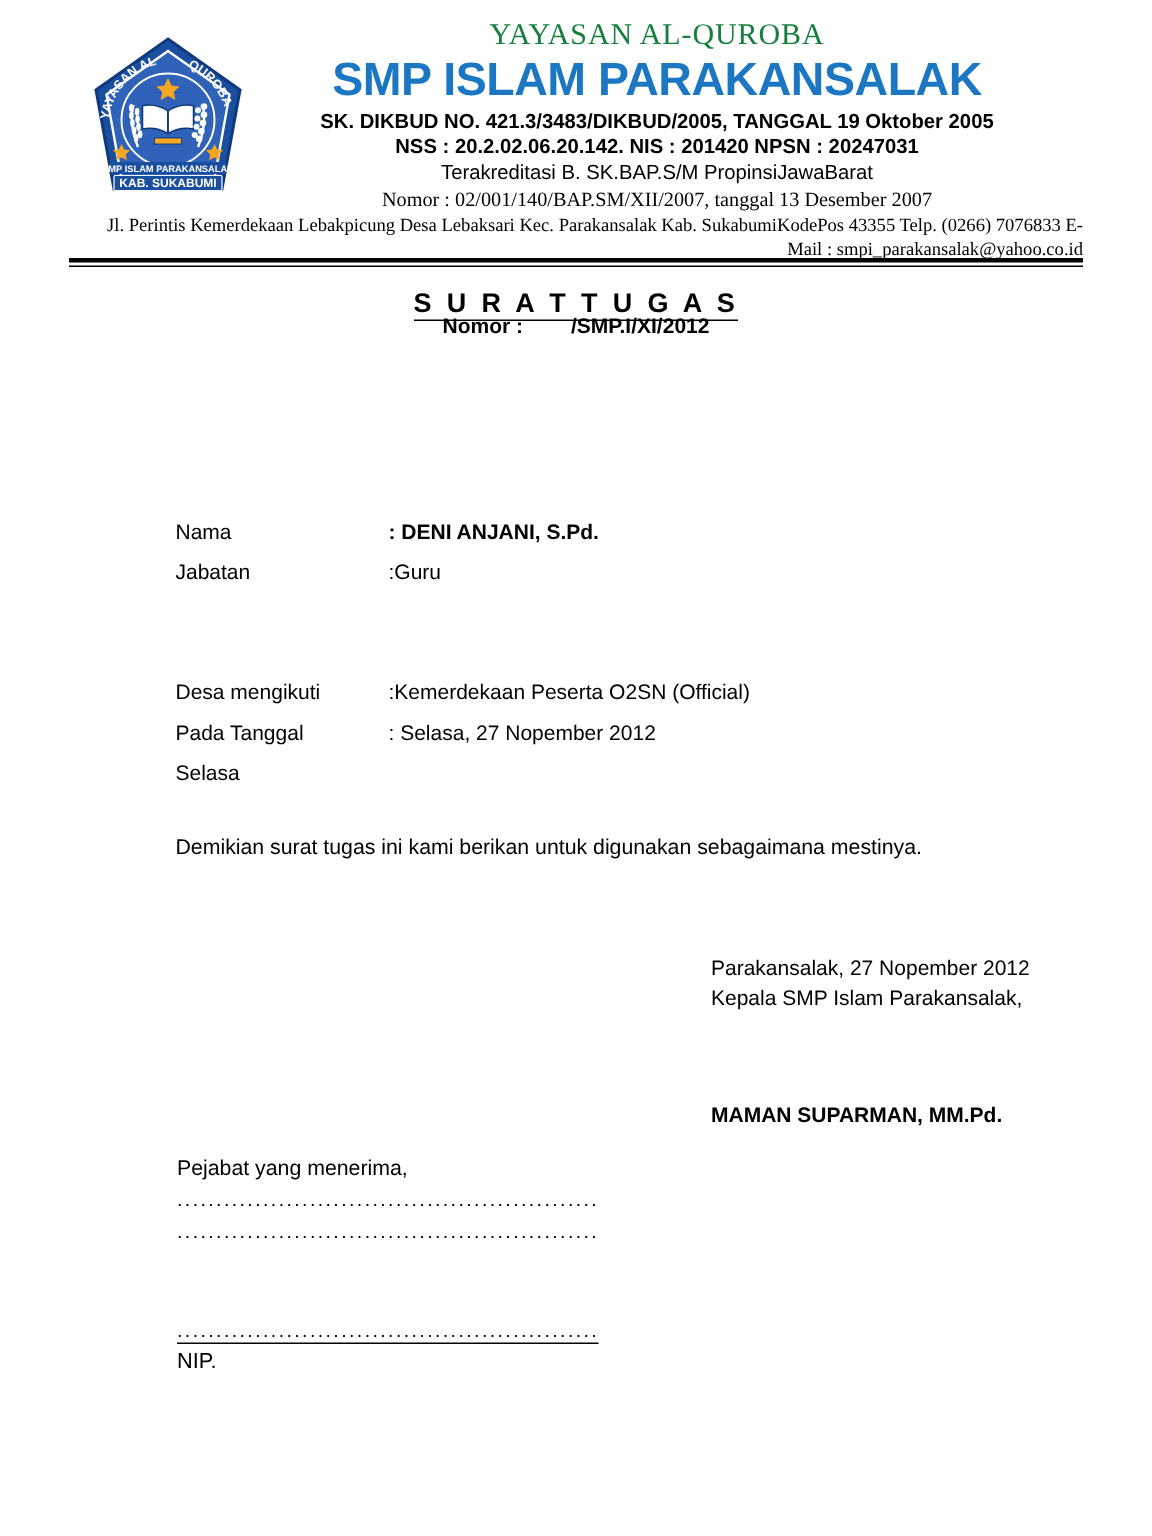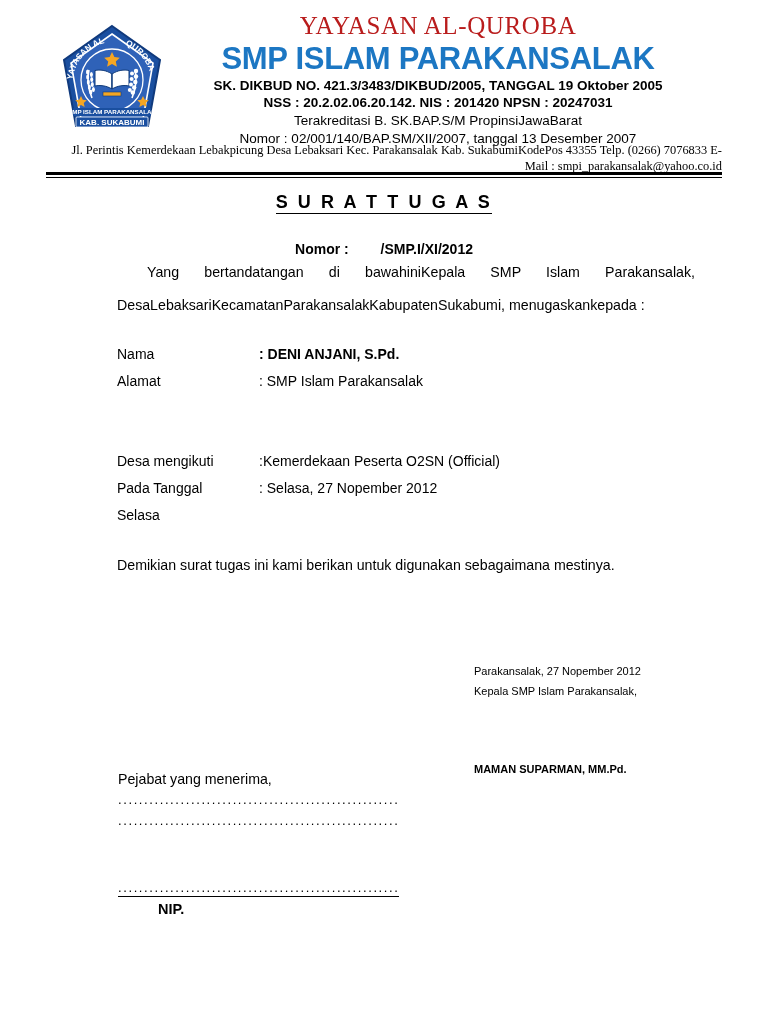--- a/index.html
+++ b/index.html
@@ -43,24 +43,24 @@
   .logo-svg { display: block; width: 112px; height: 122px; }
 
   .head-text {
     margin-left: 118px;
     text-align: center;
     padding-right: 10px;
   }
 
   .line-yayasan {
     font-family: "Liberation Serif", serif;
-    font-size: 25px;
+    font-size: 20px;
     letter-spacing: 0.6px;
     line-height: 1.15;
-    color: #b91c1c;
+    color: #15803d;
   }
 
   .line-smp {
     font-family: "Liberation Sans", sans-serif;
     font-weight: bold;
     font-size: 31px;
     letter-spacing: -0.3px;
     color: #1c77c3;
     line-height: 1.12;
     margin-top: 1px;
@@ -81,21 +81,21 @@
     line-height: 1.25;
   }
 
   .line-akreditasi {
     font-family: "Liberation Sans", sans-serif;
     font-size: 13.5px;
     line-height: 1.3;
   }
 
   .line-nomorakr {
-    font-family: Liberation Sans, sans-serif;
+    font-family: Liberation Serif, serif;
     font-size: 13.5px;
     line-height: 1.3;
   }
 
   .line-alamat {
     font-family: "Liberation Serif", serif;
     font-size: 12.4px;
     line-height: 1.18;
     margin-top: 1px;
   }
@@ -144,21 +144,20 @@
 
   .doc-number {
     position: absolute;
     left: 0;
     top: 209px;
     width: 768px;
     text-align: center;
     font-family: "Liberation Sans", sans-serif;
     font-weight: bold;
     font-size: 14px;
-    margin-top: 32px;
   }
   .doc-number .num-val { margin-left: 28px; }
 
   
   .intro {
     position: absolute;
     left: 117px;
     top: 256px;
     width: 578px;
     font-size: 14.2px;
@@ -206,23 +205,23 @@
     top: 555px;
     width: 580px;
     font-size: 14.2px;
     line-height: 1.5;
   }
 
   
   .sign-right {
     position: absolute;
     left: 474px;
-    top: 661px;
+    top: 635px;
     width: 260px;
-    font-size: 11px;
+    font-size: 14px;
     line-height: 20px;
   }
   .sign-right .sig-name {
     font-weight: bold;
     margin-top: 58px;
   }
 
   
   .receiver {
     position: absolute;
@@ -249,24 +248,23 @@
   }
   .nip-block .dots-underline {
     display: inline-block;
     border-bottom: 1.2px solid #000;
     letter-spacing: 1.6px;
     font-size: 13px;
     line-height: 16px;
     white-space: nowrap;
   }
   .nip-block .nip-label {
-    font-weight: bold;
+    font-weight: normal;
     font-size: 14.5px;
     margin-top: 4px;
-    margin-left: 40px;
   }
 </style>
 </head>
 <body>
 
 <div class="page">
 
   <div class="letterhead">
 
     <div class="logo-wrap">
@@ -356,33 +354,29 @@
 
   <div class="doc-title">
     <span>S U R A T   T U G A S</span>
   </div>
 
   <div class="doc-number">
     <span>Nomor :</span>
     <span class="num-val">/SMP.I/XI/2012</span>
   </div>
 
-  <div class="intro">
-    <span class="first-line">Yang bertandatangan di bawahiniKepala SMP Islam Parakansalak,</span>
-    <span class="second-line">DesaLebaksariKecamatanParakansalakKabupatenSukabumi, menugaskankepada :</span>
-  </div>
 
   <div class="fields block-a">
     <div class="field-row">
       <div class="field-label">Nama</div>
       <div class="field-value bold">: DENI ANJANI, S.Pd.</div>
     </div>
     <div class="field-row">
-      <div class="field-label">Alamat</div>
-      <div class="field-value">: SMP Islam Parakansalak</div>
+      <div class="field-label">Jabatan</div>
+      <div class="field-value">:Guru</div>
     </div>
   </div>
 
   <div class="fields block-b">
     <div class="field-row">
       <div class="field-label">Desa mengikuti</div>
       <div class="field-value">:Kemerdekaan Peserta O2SN (Official)</div>
     </div>
     <div class="field-row">
       <div class="field-label">Pada Tanggal</div>

